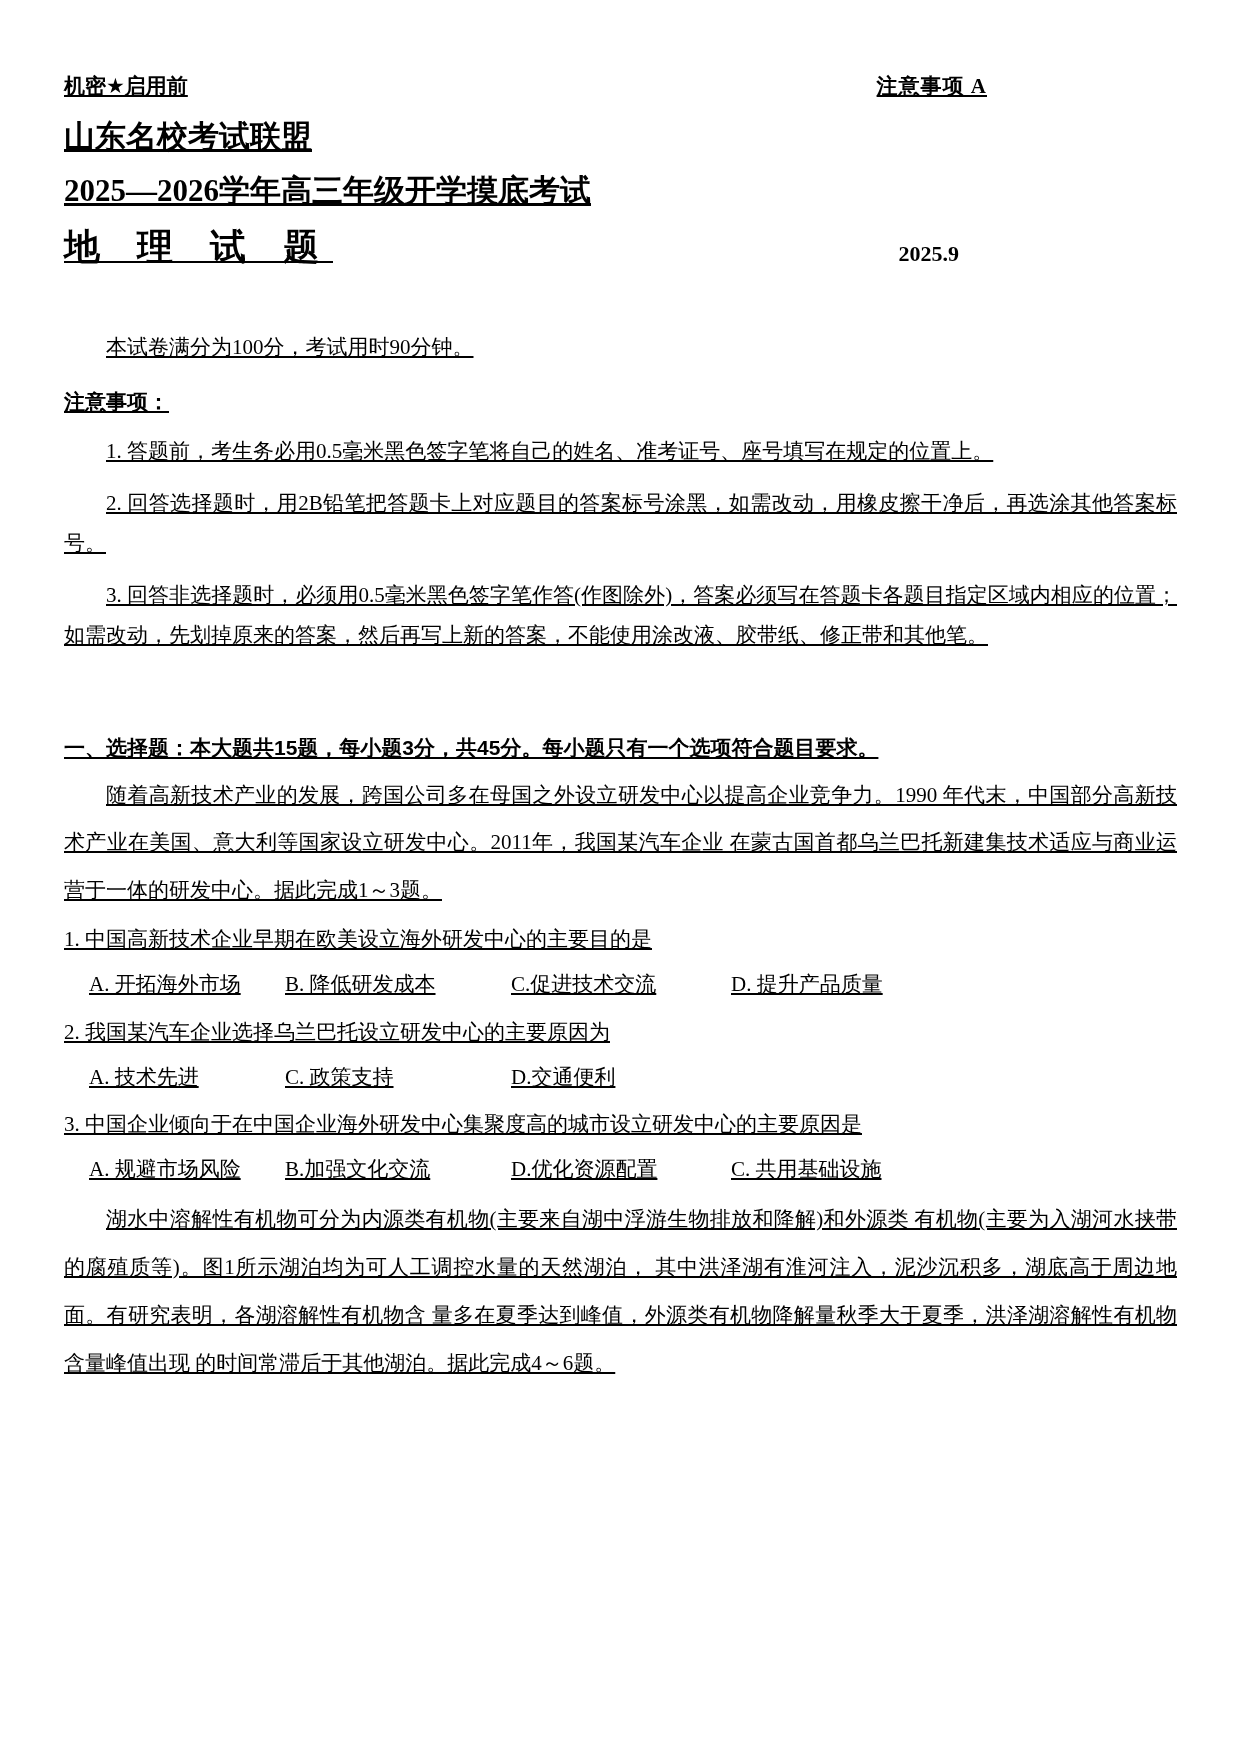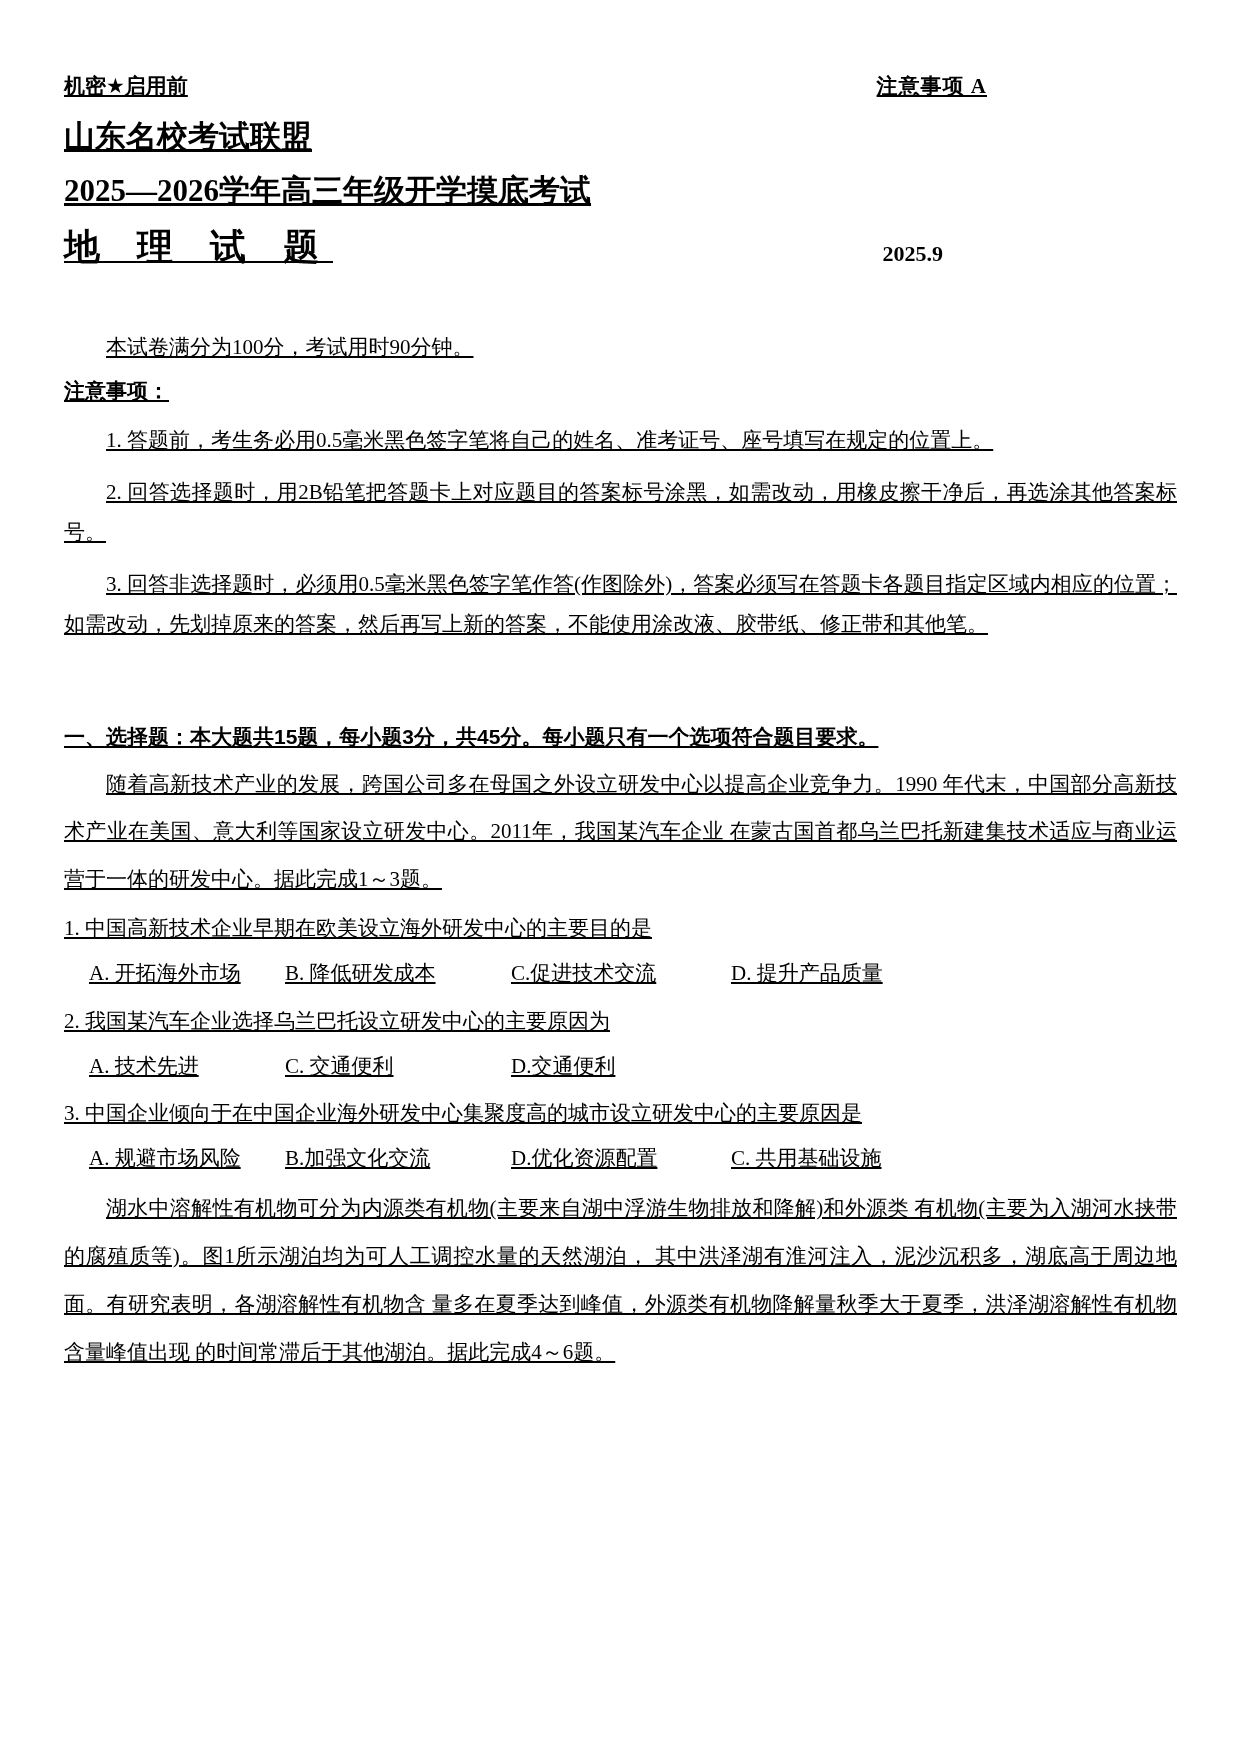--- a/index.html
+++ b/index.html
@@ -51,33 +51,33 @@
     margin-top: 12px;
     line-height: 1.3;
   }
   .title-line3 {
     font-size: 36px;
     font-weight: bold;
     letter-spacing: 14px;
   }
   .title-date {
     position: absolute;
-    right: 234px;
+    right: 218px;
     bottom: 2px;
     font-size: 22px;
     font-weight: bold;
     letter-spacing: 0;
   }
   .exam-info {
     margin-top: 58px;
     text-indent: 2em;
     line-height: 1.9;
   }
   .notice-heading {
-    margin-top: 3px;
+    margin-top: 14px;
     font-weight: bold;
     font-family: "Liberation Sans", "DejaVu Sans", sans-serif;
     line-height: 1.9;
   }
   .notice-item {
     text-indent: 2em;
     text-align: justify;
     line-height: 1.9;
     margin-top: 10px;
   }
@@ -140,21 +140,21 @@
   <div class="options-row">
     <span class="option">A. 开拓海外市场</span>
     <span class="option">B. 降低研发成本</span>
     <span class="option">C.促进技术交流</span>
     <span class="option">D. 提升产品质量</span>
   </div>
 
   <div class="question-stem">2. 我国某汽车企业选择乌兰巴托设立研发中心的主要原因为</div>
   <div class="options-row">
     <span class="option">A. 技术先进</span>
-    <span class="option">C. 交通便利</span>
+    <span class="option">C. 政策支持</span>
     <span class="option">D.交通便利</span>
   </div>
 
   <div class="question-stem">3. 中国企业倾向于在中国企业海外研发中心集聚度高的城市设立研发中心的主要原因是</div>
   <div class="options-row">
     <span class="option">A. 规避市场风险</span>
     <span class="option">B.加强文化交流</span>
     <span class="option">D.优化资源配置</span>
     <span class="option">C. 共用基础设施</span>
   </div>

